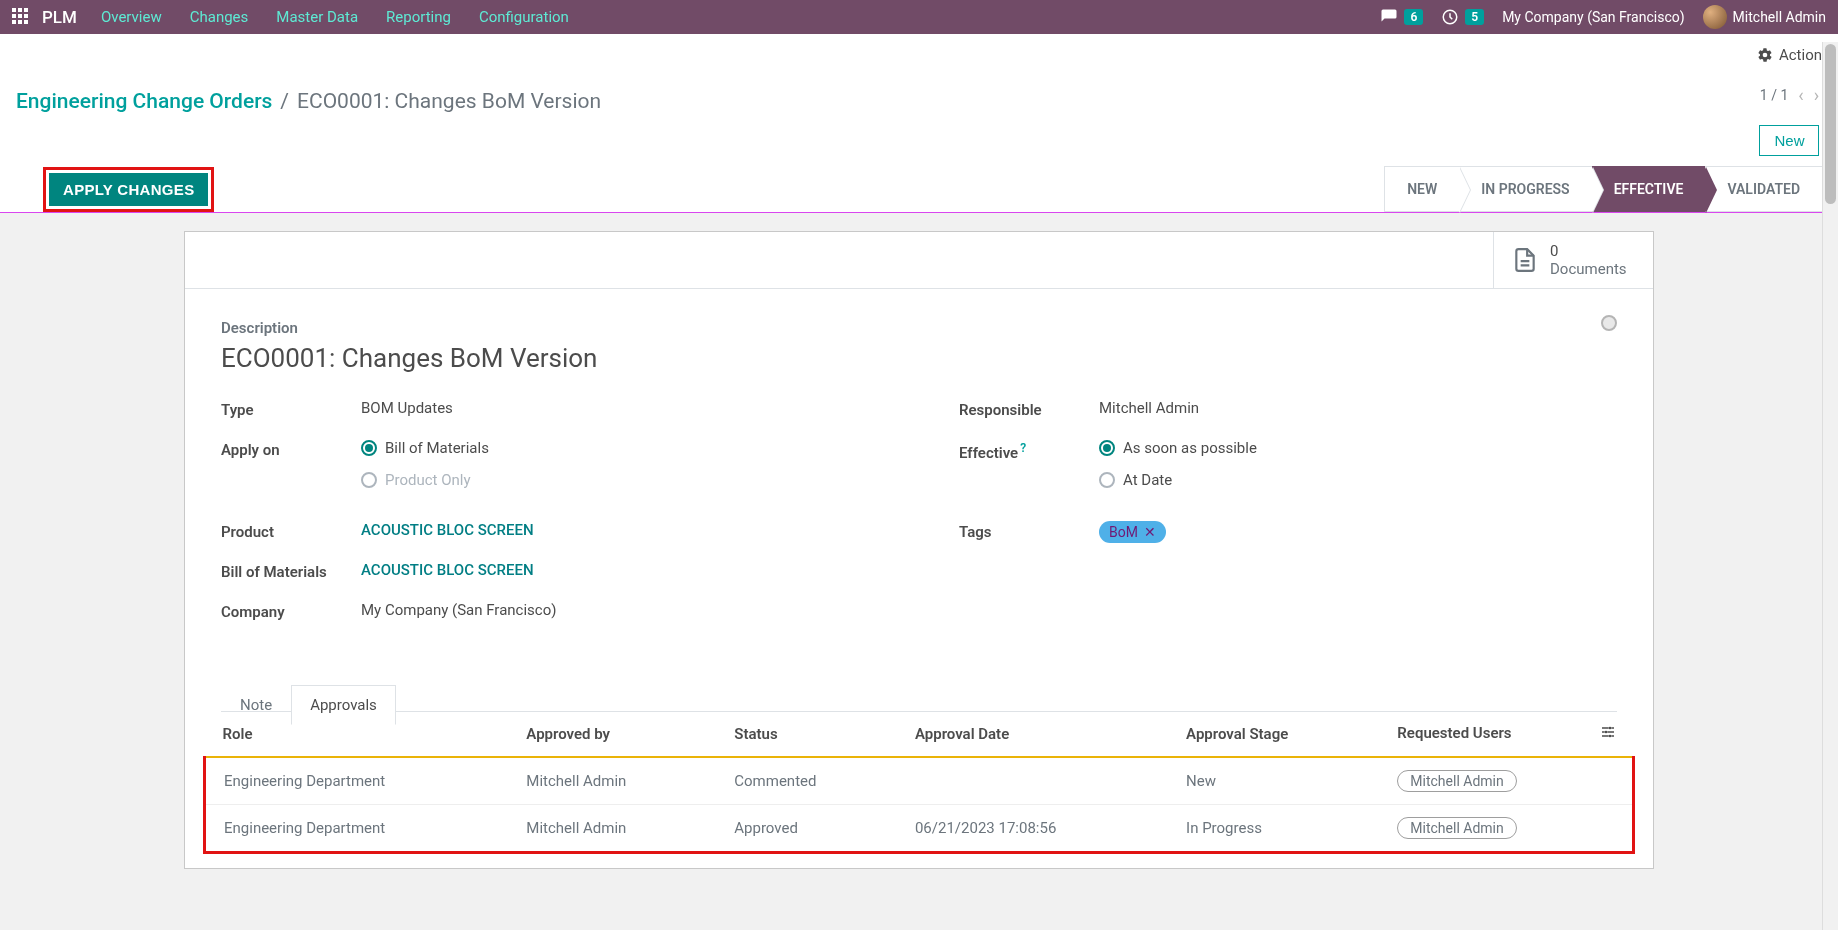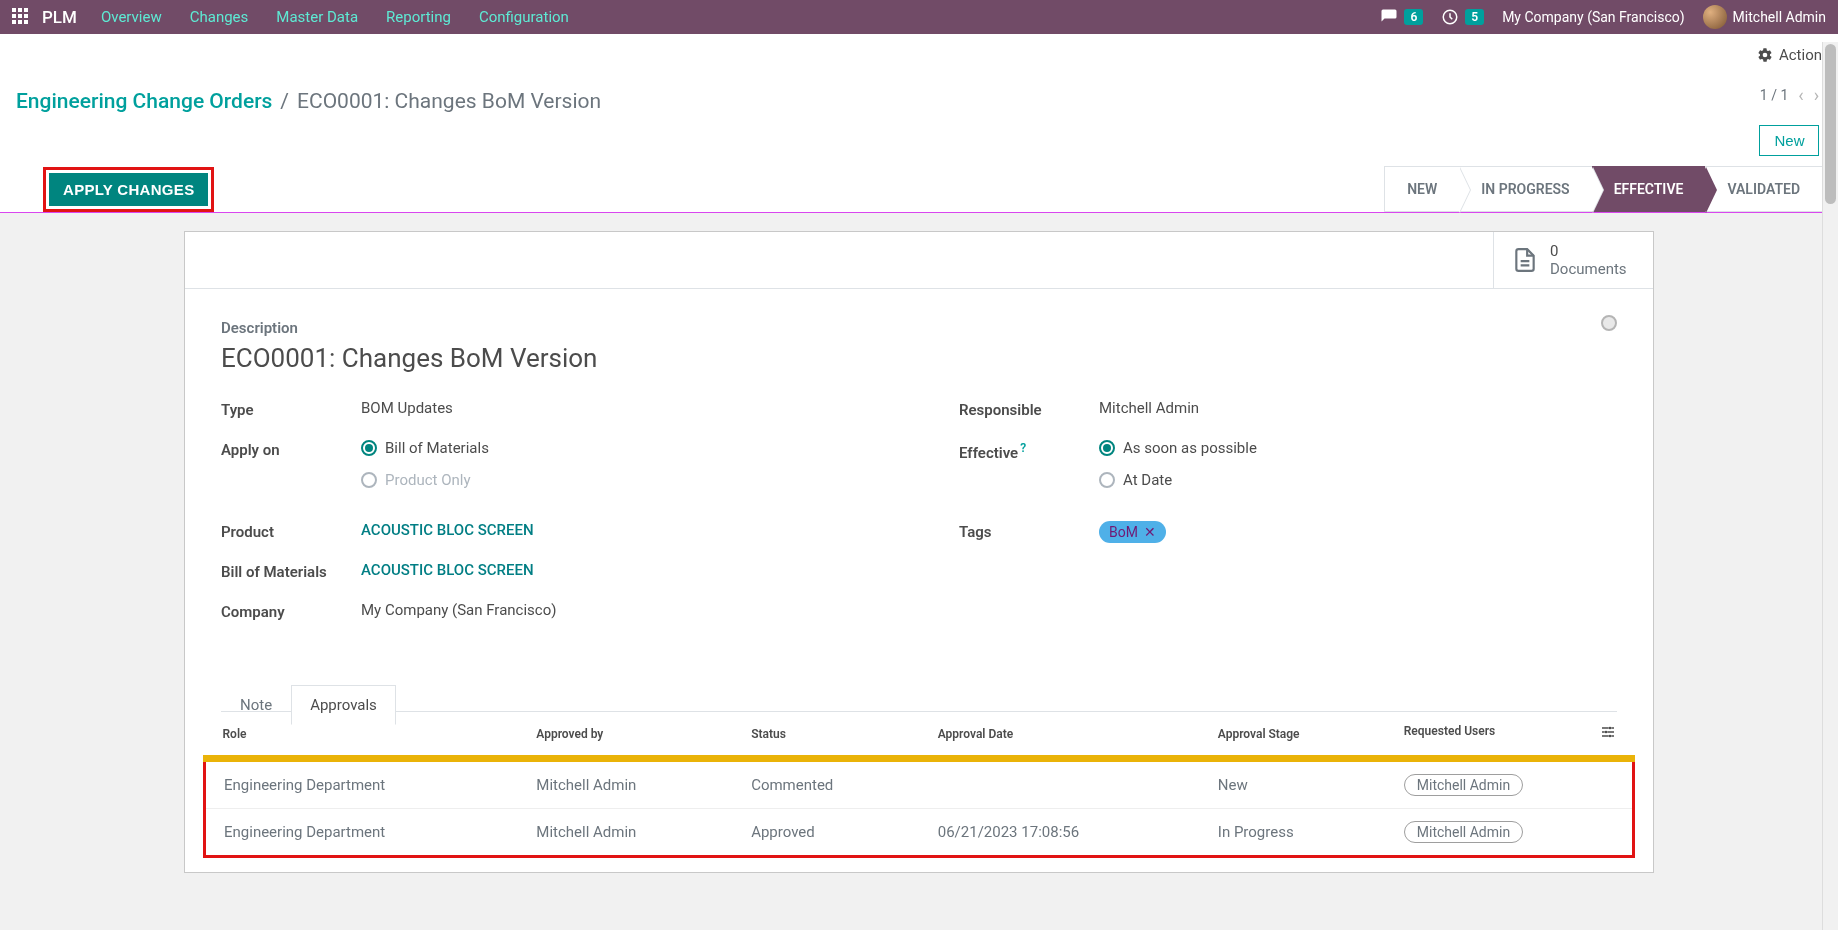--- a/index.html
+++ b/index.html
@@ -215,21 +215,21 @@
     border: 1px solid transparent; border-bottom: none; position: relative; top: 14px;
   }
   .tab.active { color: #4c4c4c; border-color: #dee2e6; background: #fff; border-bottom: 1px solid #fff; }
 
   
   .table-wrap { padding: 0 18px 14px 18px; }
   .table-red { border: 3px solid #e11313; border-top: none; }
   .atable { width: 100%; border-collapse: collapse; }
   .atable th {
     text-align: left; padding: 12px 18px; font-weight: 600; color: #4c4c4c;
-    border-bottom: 7px solid #eab308; font-size: 12px;
+    border-bottom: 2px solid #eab308; font-size: 15px;
   }
   .atable td {
     padding: 12px 18px; color: #6c757d; border-bottom: 1px solid #eee; font-size: 15px;
   }
   .atable tr:last-child td { border-bottom: none; }
   .user-chip {
     border: 1px solid #9e9e9e; border-radius: 14px;
     padding: 2px 12px; color: #6c757d; font-size: 14px; display: inline-block;
   }
   .opt-icon { float: right; cursor: pointer; }

